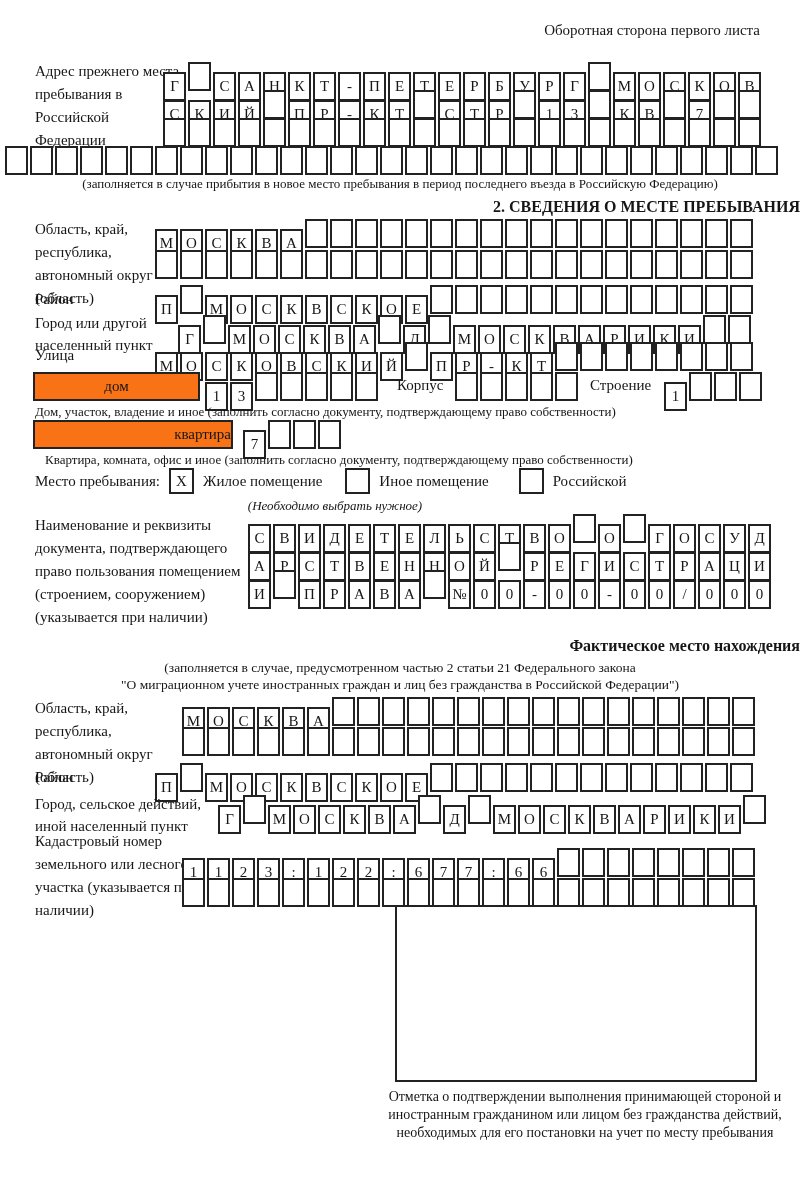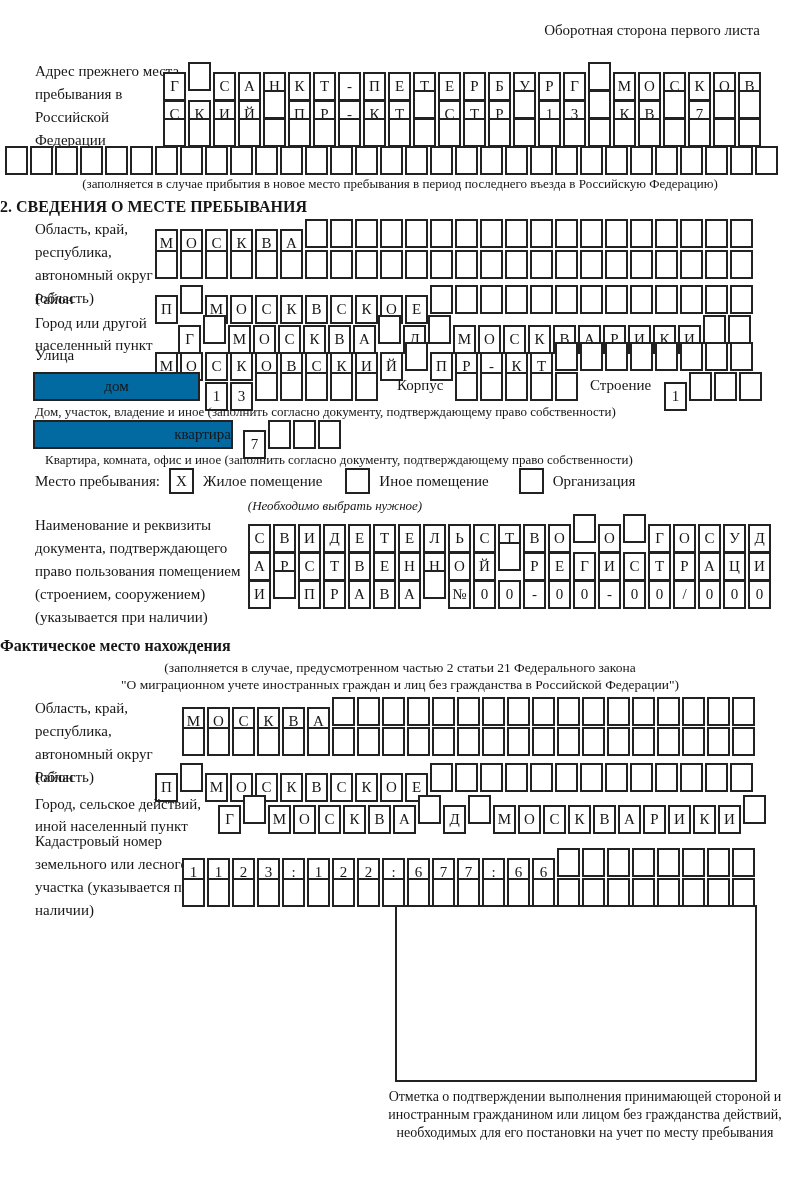--- a/index.html
+++ b/index.html
@@ -7,30 +7,30 @@
     width:800px;height:1180px;
     background:#ffffff;
     font-family:"Liberation Serif","DejaVu Serif",serif;
     color:#161616;
     position:relative;
     overflow:hidden;
   }
   .abs{position:absolute;}
   .label{position:absolute;font-size:15px;line-height:23px;color:#161616;}
   .caption{position:absolute;font-size:13px;line-height:16px;color:#161616;}
-  .title{position:absolute;left:0;width:800px;text-align:left;font-weight:bold;font-size:16px;color:#161616;}
+  .title{position:absolute;left:0;width:800px;text-align:right;font-weight:bold;font-size:16px;color:#161616;}
   .boxrow{position:absolute;white-space:nowrap;}
   .cell{
     display:inline-block;box-sizing:content-box;
     width:19px;height:25px;border:2px solid #222;margin-right:2px;
     text-align:center;font-size:15px;line-height:25px;background:#fff;
   }
   .widebox{
     position:absolute;box-sizing:border-box;height:29px;border:2px solid #222;
-    text-align:center;font-size:15px;line-height:25px;background:#0369a1;
+    text-align:center;font-size:15px;line-height:25px;background:#f97316;
   }
   .chk{
     display:inline-block;box-sizing:content-box;width:21px;height:22px;
     border:2px solid #222;text-align:center;line-height:22px;font-size:15px;
     vertical-align:middle;background:#fff;
   }
   .stayrow{position:absolute;left:35px;top:468px;width:730px;display:flex;align-items:center;font-size:15px;}
   .stayrow .optlabel{margin:0 0 0 9px;}
   .stayrow .gap1{margin-left:23px;}
   .stayrow .gap2{margin-left:30px;}
@@ -78,21 +78,21 @@
 <div class="boxrow" style="left:243px;top:420px;"><span class="cell">7</span><span class="cell"></span><span class="cell"></span><span class="cell"></span></div>
 <div class="caption" style="left:45px;top:452px;width:740px;">Квартира, комната, офис и иное (заполнить согласно документу, подтверждающему право собственности)</div>
 
 <div class="stayrow">
   <span>Место пребывания:</span>
   <span class="chk" style="margin-left:9px;">X</span>
   <span class="optlabel">Жилое помещение</span>
   <span class="chk gap1"></span>
   <span class="optlabel">Иное помещение</span>
   <span class="chk gap2"></span>
-  <span class="optlabel">Организация</span>
+  <span class="optlabel">Российской</span>
 </div>
 <div class="caption centernote" style="left:35px;top:498px;width:600px;font-style:italic;">(Необходимо выбрать нужное)</div>
 
 <div class="label" style="left:35px;top:514px;width:215px;">Наименование и реквизиты документа, подтверждающего право пользования помещением (строением, сооружением) (указывается при наличии)</div>
 <div class="boxrow" style="left:248px;top:514px;"><span class="cell">С</span><span class="cell">В</span><span class="cell">И</span><span class="cell">Д</span><span class="cell">Е</span><span class="cell">Т</span><span class="cell">Е</span><span class="cell">Л</span><span class="cell">Ь</span><span class="cell">С</span><span class="cell">Т</span><span class="cell">В</span><span class="cell">О</span><span class="cell"></span><span class="cell">О</span><span class="cell"></span><span class="cell">Г</span><span class="cell">О</span><span class="cell">С</span><span class="cell">У</span><span class="cell">Д</span></div>
 <div class="boxrow" style="left:248px;top:542px;"><span class="cell">А</span><span class="cell">Р</span><span class="cell">С</span><span class="cell">Т</span><span class="cell">В</span><span class="cell">Е</span><span class="cell">Н</span><span class="cell">Н</span><span class="cell">О</span><span class="cell">Й</span><span class="cell"></span><span class="cell">Р</span><span class="cell">Е</span><span class="cell">Г</span><span class="cell">И</span><span class="cell">С</span><span class="cell">Т</span><span class="cell">Р</span><span class="cell">А</span><span class="cell">Ц</span><span class="cell">И</span></div>
 <div class="boxrow" style="left:248px;top:570px;"><span class="cell">И</span><span class="cell"></span><span class="cell">П</span><span class="cell">Р</span><span class="cell">А</span><span class="cell">В</span><span class="cell">А</span><span class="cell"></span><span class="cell">№</span><span class="cell">0</span><span class="cell">0</span><span class="cell">-</span><span class="cell">0</span><span class="cell">0</span><span class="cell">-</span><span class="cell">0</span><span class="cell">0</span><span class="cell">/</span><span class="cell">0</span><span class="cell">0</span><span class="cell">0</span></div>
 
 <div class="title" style="top:637px;">Фактическое место нахождения</div>
 <div class="caption centernote" style="left:0;top:660px;width:800px;font-size:13.5px;">(заполняется в случае, предусмотренном частью 2 статьи 21 Федерального закона</div>

